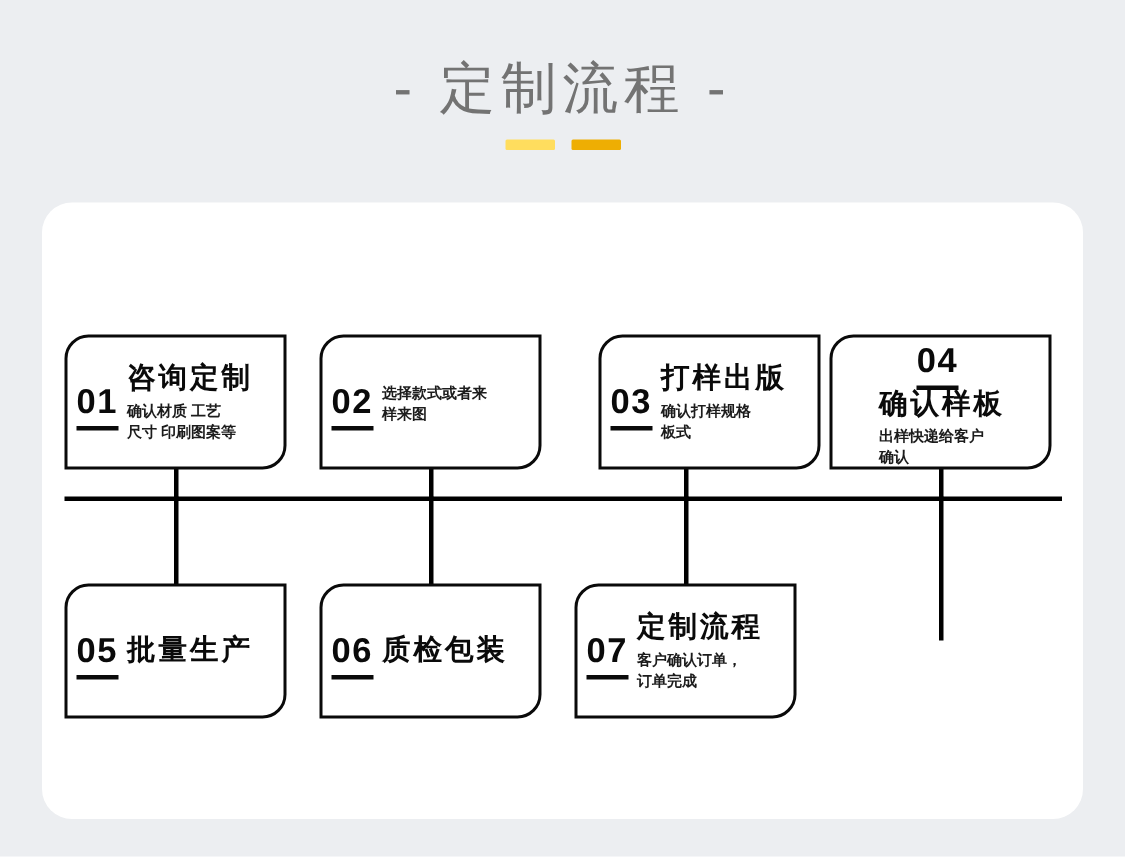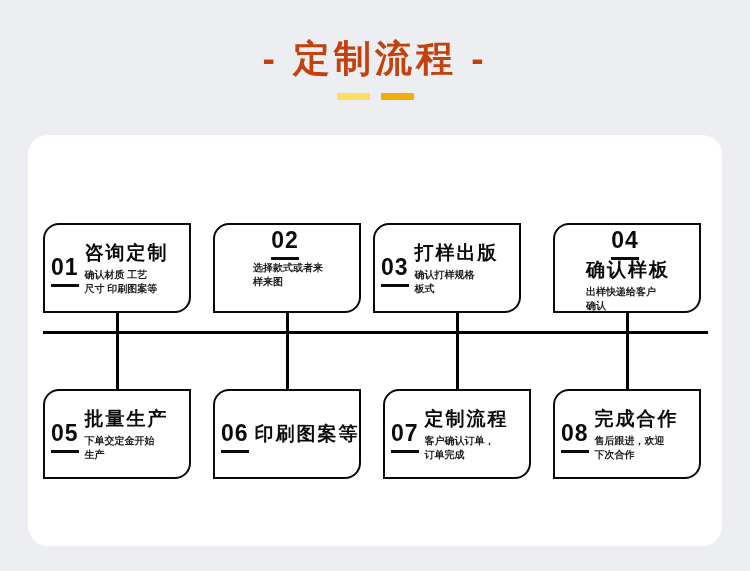--- a/index.html
+++ b/index.html
@@ -18,22 +18,22 @@
   
   .title-block {
     position: absolute;
     top: 34px;
     left: 0;
     width: 750px;
     text-align: center;
   }
   .title-text {
     font-size: 37px;
-    font-weight: 700;
-    color: #c2410c;
+    font-weight: 400;
+    color: #737373;
     letter-spacing: 4px;
     line-height: 50px;
     white-space: nowrap;
   }
   .title-dashes {
     margin-top: 9px;
     display: flex;
     justify-content: center;
     align-items: center;
     gap: 11px;
@@ -153,67 +153,59 @@
     <div class="spine"></div>
   <div class="connector up" style="left: 88px;"></div>
       <div class="card row-top" style="left: 15px;">
         <div class="card-num">01</div>
         <div class="card-body">
           <div class="card-title">咨询定制</div>
           <div class="card-desc">确认材质 工艺<br>尺寸 印刷图案等</div>
         </div>
       </div>
       <div class="connector up" style="left: 258px;"></div>
-      <div class="card row-top" style="left: 185px; flex-direction: column;">
+      <div class="card row-top" style="left: 185px;">
         <div class="card-num">02</div>
         <div class="card-body">
           <div class="card-desc">选择款式或者来<br>样来图</div>
         </div>
       </div>
       <div class="connector up" style="left: 428px;"></div>
-      <div class="card row-top" style="left: 345px; justify-content: space-between;">
+      <div class="card row-top" style="left: 371px; justify-content: space-between;">
         <div class="card-num">03</div>
         <div class="card-body">
           <div class="card-title">打样出版</div>
           <div class="card-desc">确认打样规格<br>板式</div>
         </div>
       </div>
       <div class="connector up" style="left: 598px;"></div>
       <div class="card row-top" style="left: 525px; flex-direction: column;">
         <div class="card-num">04</div>
         <div class="card-body">
           <div class="card-title">确认样板</div>
           <div class="card-desc">出样快递给客户<br>确认</div>
         </div>
       </div>
       <div class="connector down" style="left: 88px;"></div>
       <div class="card row-bottom" style="left: 15px;">
         <div class="card-num">05</div>
         <div class="card-body">
           <div class="card-title">批量生产</div>
-          <div class="card-desc">下单交定金开始<br>生产</div>
         </div>
       </div>
       <div class="connector down" style="left: 258px;"></div>
       <div class="card row-bottom" style="left: 185px;">
         <div class="card-num">06</div>
         <div class="card-body">
-          <div class="card-title">印刷图案等</div>
+          <div class="card-title">质检包装</div>
         </div>
       </div>
       <div class="connector down" style="left: 428px;"></div>
       <div class="card row-bottom" style="left: 355px;">
         <div class="card-num">07</div>
         <div class="card-body">
           <div class="card-title">定制流程</div>
           <div class="card-desc">客户确认订单，<br>订单完成</div>
         </div>
       </div>
       <div class="connector down" style="left: 598px;"></div>
-      <div class="card row-bottom" style="left: 525px;">
-        <div class="card-num">08</div>
-        <div class="card-body">
-          <div class="card-title">完成合作</div>
-          <div class="card-desc">售后跟进，欢迎<br>下次合作</div>
-        </div>
-      </div>
     </div>
 </div>
 
 </body></html>

